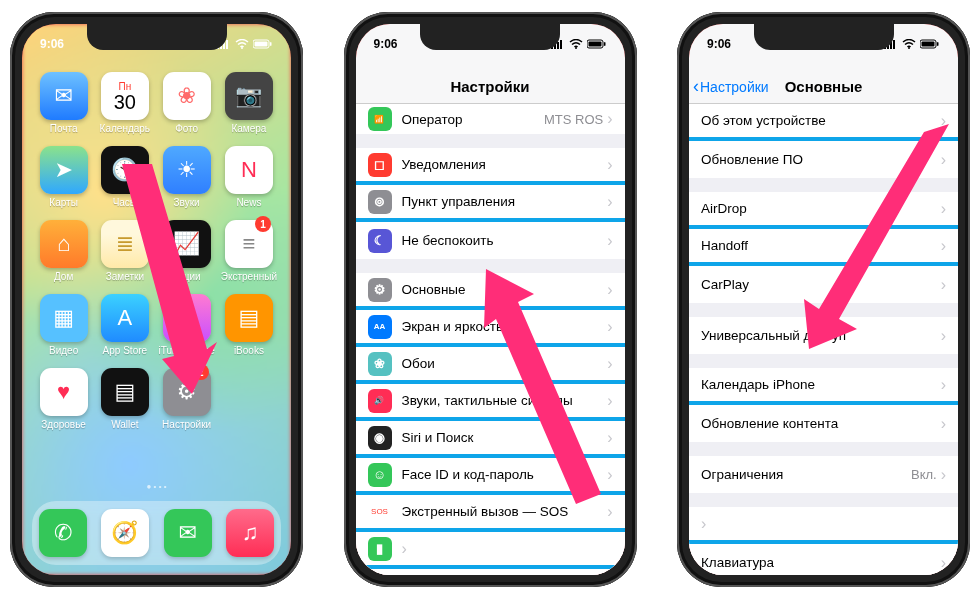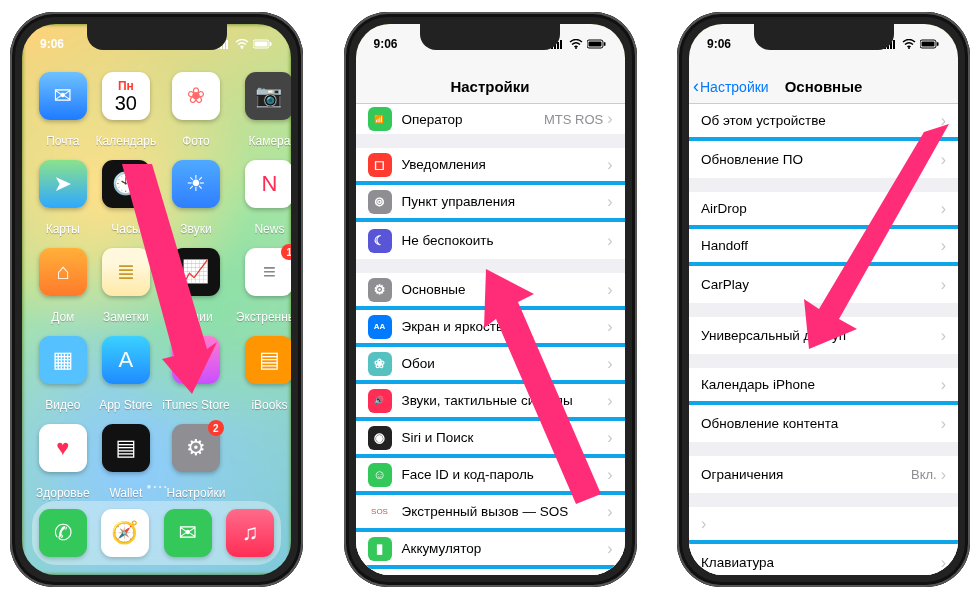--- a/index.html
+++ b/index.html
@@ -12,21 +12,21 @@
   }
   .phone {
     width: 293px; height: 575px;
     background: #222; border-radius: 44px;
     padding: 12px;
     position: relative;
     box-shadow: inset 0 0 0 2px #555, inset 0 0 0 5px #111;
   }
   .screen {
     width: 100%; height: 100%;
-    background: #4d7c0f; border-radius: 34px;
+    background: #ef4444; border-radius: 34px;
     position: relative; overflow: hidden;
   }
   .notch {
     position: absolute; top: 0; left: 50%; transform: translateX(-50%);
     width: 140px; height: 26px; background: #222;
     border-bottom-left-radius: 16px; border-bottom-right-radius: 16px;
     z-index: 100;
   }
   .status {
     position: absolute; top: 0; left: 0; right: 0; height: 40px;
@@ -54,21 +54,21 @@
     display: grid; grid-template-columns: repeat(4,1fr);
     gap: 12px 6px;
   }
   .app { text-align: center; position: relative; }
   .app-icon {
     width: 48px; height: 48px; border-radius: 11px;
     margin: 0 auto; display:flex; align-items:center; justify-content:center;
     font-size: 22px; color:#fff;
     box-shadow: 0 2px 4px rgba(0,0,0,.25);
   }
-  .app-label { font-size: 12px; color:#fff; margin-top:14px; text-shadow:0 1px 1px rgba(0,0,0,.3); white-space:nowrap; }
+  .app-label { font-size: 10px; color:#fff; margin-top:3px; text-shadow:0 1px 1px rgba(0,0,0,.3); white-space:nowrap; }
   .badge {
     position:absolute; top:-4px; right:6px; min-width:16px; height:16px;
     border-radius:8px; background:#ff3b30; color:#fff; font-size:10px;
     font-weight:600; display:flex; align-items:center; justify-content:center;
     padding:0 4px;
   }
   .dots { position:absolute; bottom: 84px; left:0; right:0; text-align:center; font-size:8px; color:rgba(255,255,255,.7);}
   .dock {
     position:absolute; bottom:10px; left:10px; right:10px; height:64px;
     background: rgba(255,255,255,.35); backdrop-filter: blur(6px);
@@ -141,21 +141,21 @@
           </svg>
       </span>
     </div>
     <div class="apps" id="apps-grid">
         <div class="app">
           <div class="app-icon" style="background:linear-gradient(#6ec1ff,#1f7bff);color:#fff">✉</div>
           <div class="app-label">Почта</div>
         </div>
         <div class="app">
           <div class="app-icon" style="background:#fff;flex-direction:column;color:#000">
-            <div style="font-size:12px;color:#ff3b30;font-weight:700">Пн</div>
+            <div style="font-size:10px;color:#ff3b30;font-weight:400">Пн</div>
             <div style="font-size:20px;font-weight:400;line-height:1">30</div>
           </div>
           <div class="app-label">Календарь</div>
         </div>
         <div class="app">
           <div class="app-icon" style="background:#fff;color:#ff6b6b">❀</div>
           <div class="app-label">Фото</div>
         </div>
         <div class="app">
           <div class="app-icon" style="background:#444;color:#fff">📷</div>
@@ -327,21 +327,20 @@
             <div class="row-label">Face ID и код-пароль</div>
             <div class="chev">›</div>
           </div>
           <div class="row">
             <div class="row-icon" style="background:#fff;color:#ff3b30;font-size:8px;font-weight:400">SOS</div>
             <div class="row-label">Экстренный вызов — SOS</div>
             <div class="chev">›</div>
           </div>
           <div class="row">
             <div class="row-icon" style="background:#34c759;color:#fff;font-size:13px;font-weight:700">▮</div>
-            <div class="row-label">Аккумулятор</div>
             <div class="chev">›</div>
           </div>
           <div class="row"></div>
         </div>
       </div>
     <svg class="arrow" style="top:240px;left:110px" width="150" height="250" viewBox="0 0 150 250">
       <polygon points="135,230 110,240 30,55 18,64 20,5 68,30 52,38" fill="#ff2d78"></polygon>
     </svg>
   </div>
 </div>

